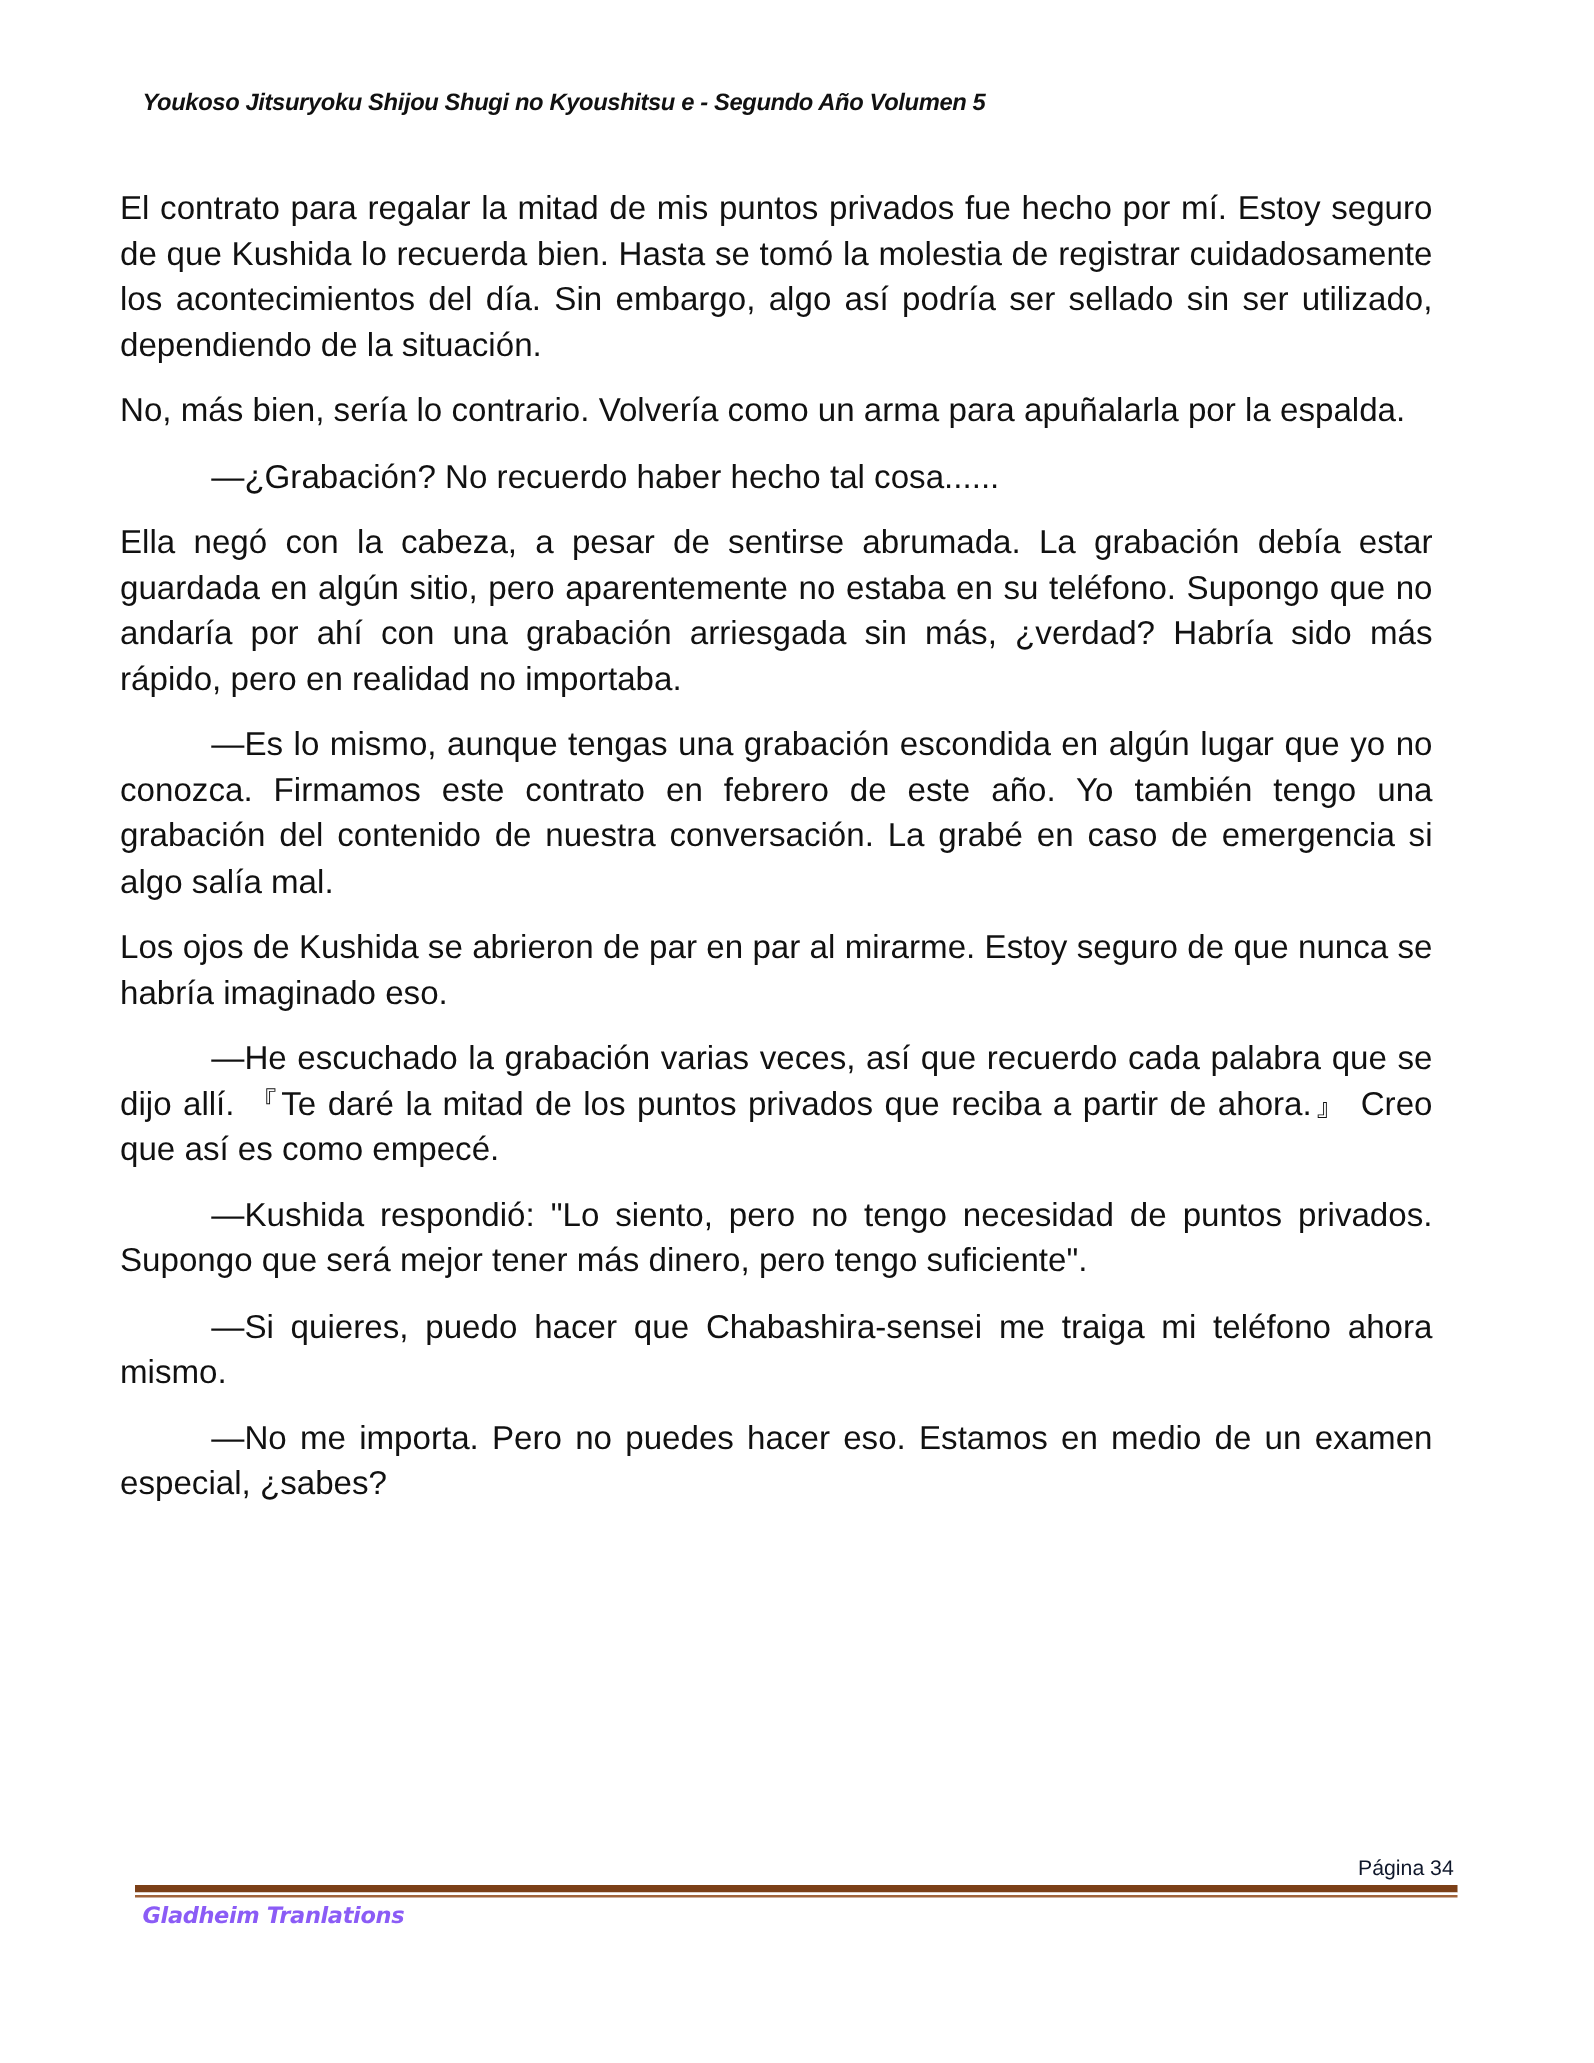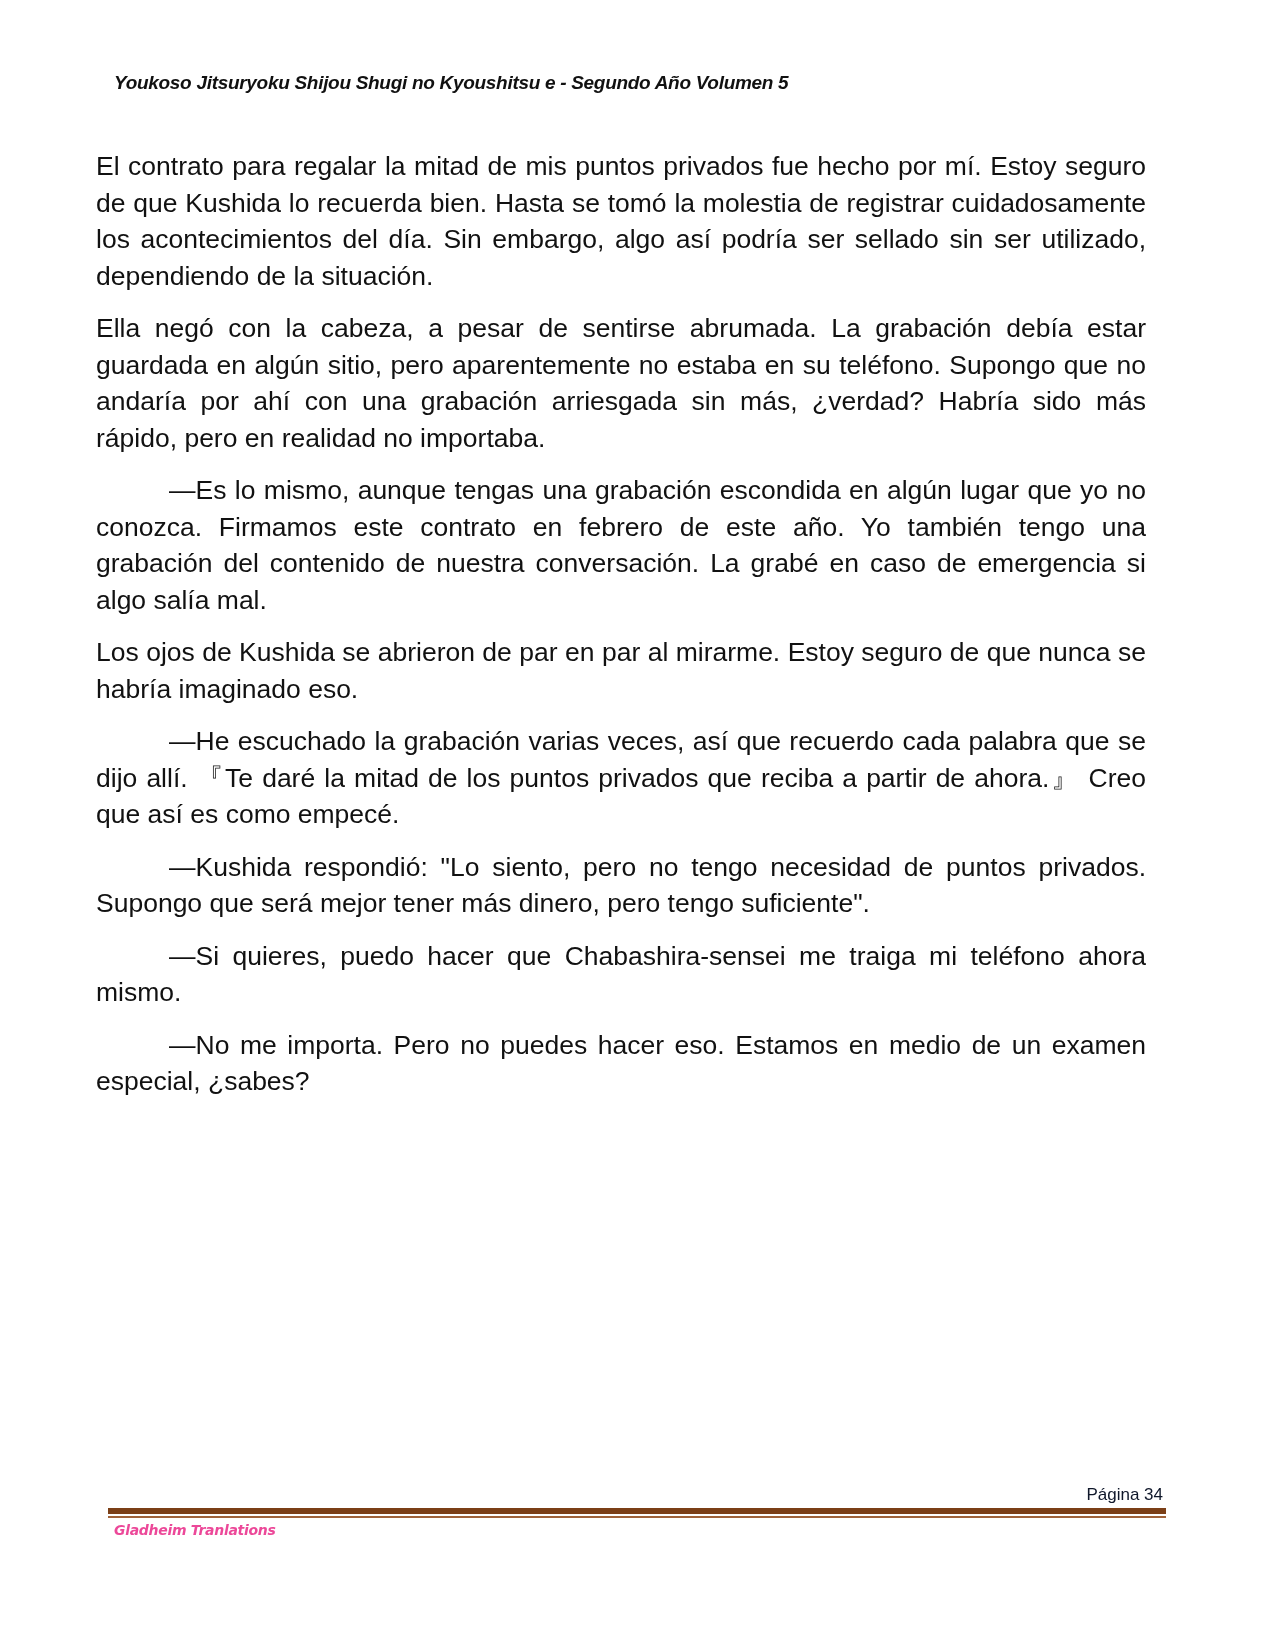--- a/index.html
+++ b/index.html
@@ -16,34 +16,36 @@
   }
   .body-text p { margin: 0 0 16px 0; }
   .body-text p.dialogue { text-indent: 73px; }
   .footer-rule { position: absolute; left: 108px; top: 1508px; width: 1058px; }
   .footer-rule .thick { height: 6px; background: #7b3f17; }
   .footer-rule .gap { height: 2px; background: #fff; }
   .footer-rule .thin { height: 2px; background: #a0633a; }
   .footer-left {
     position: absolute; left: 114px; top: 1522px;
     font-family: "DejaVu Sans", sans-serif; font-weight: bold; font-style: italic;
-    font-size: 14px; color: #ec4899; letter-spacing: -0.3px;
+    font-size: 18px; color: #8b5cf6; letter-spacing: -0.3px;
   }
   .footer-right {
     position: absolute; right: 112px; top: 1485px;
     font-family: "Liberation Sans", sans-serif; font-size: 17px; color: #0f172a;
   }
 </style>
 </head>
 <body>
 
 <div class="page-header">Youkoso Jitsuryoku Shijou Shugi no Kyoushitsu e - Segundo Año Volumen 5</div>
 
 <div class="body-text">
   <p class="narration">El contrato para regalar la mitad de mis puntos privados fue hecho por mí. Estoy seguro de que Kushida lo recuerda bien. Hasta se tomó la molestia de registrar cuidadosamente los acontecimientos del día. Sin embargo, algo así podría ser sellado sin ser utilizado, dependiendo de la situación.</p>
+  <p class="narration">No, más bien, sería lo contrario. Volvería como un arma para apuñalarla por la espalda.</p>
+  <p class="dialogue">—¿Grabación? No recuerdo haber hecho tal cosa......</p>
   <p class="narration">Ella negó con la cabeza, a pesar de sentirse abrumada. La grabación debía estar guardada en algún sitio, pero aparentemente no estaba en su teléfono. Supongo que no andaría por ahí con una grabación arriesgada sin más, ¿verdad? Habría sido más rápido, pero en realidad no importaba.</p>
   <p class="dialogue">—Es lo mismo, aunque tengas una grabación escondida en algún lugar que yo no conozca. Firmamos este contrato en febrero de este año. Yo también tengo una grabación del contenido de nuestra conversación. La grabé en caso de emergencia si algo salía mal.</p>
   <p class="narration">Los ojos de Kushida se abrieron de par en par al mirarme. Estoy seguro de que nunca se habría imaginado eso.</p>
   <p class="dialogue">—He escuchado la grabación varias veces, así que recuerdo cada palabra que se dijo allí. 『Te daré la mitad de los puntos privados que reciba a partir de ahora.』 Creo que así es como empecé.</p>
   <p class="dialogue">—Kushida respondió: "Lo siento, pero no tengo necesidad de puntos privados. Supongo que será mejor tener más dinero, pero tengo suficiente".</p>
   <p class="dialogue">—Si quieres, puedo hacer que Chabashira-sensei me traiga mi teléfono ahora mismo.</p>
   <p class="dialogue">—No me importa. Pero no puedes hacer eso. Estamos en medio de un examen especial, ¿sabes?</p>
 </div>
 
 <div class="footer-rule">

